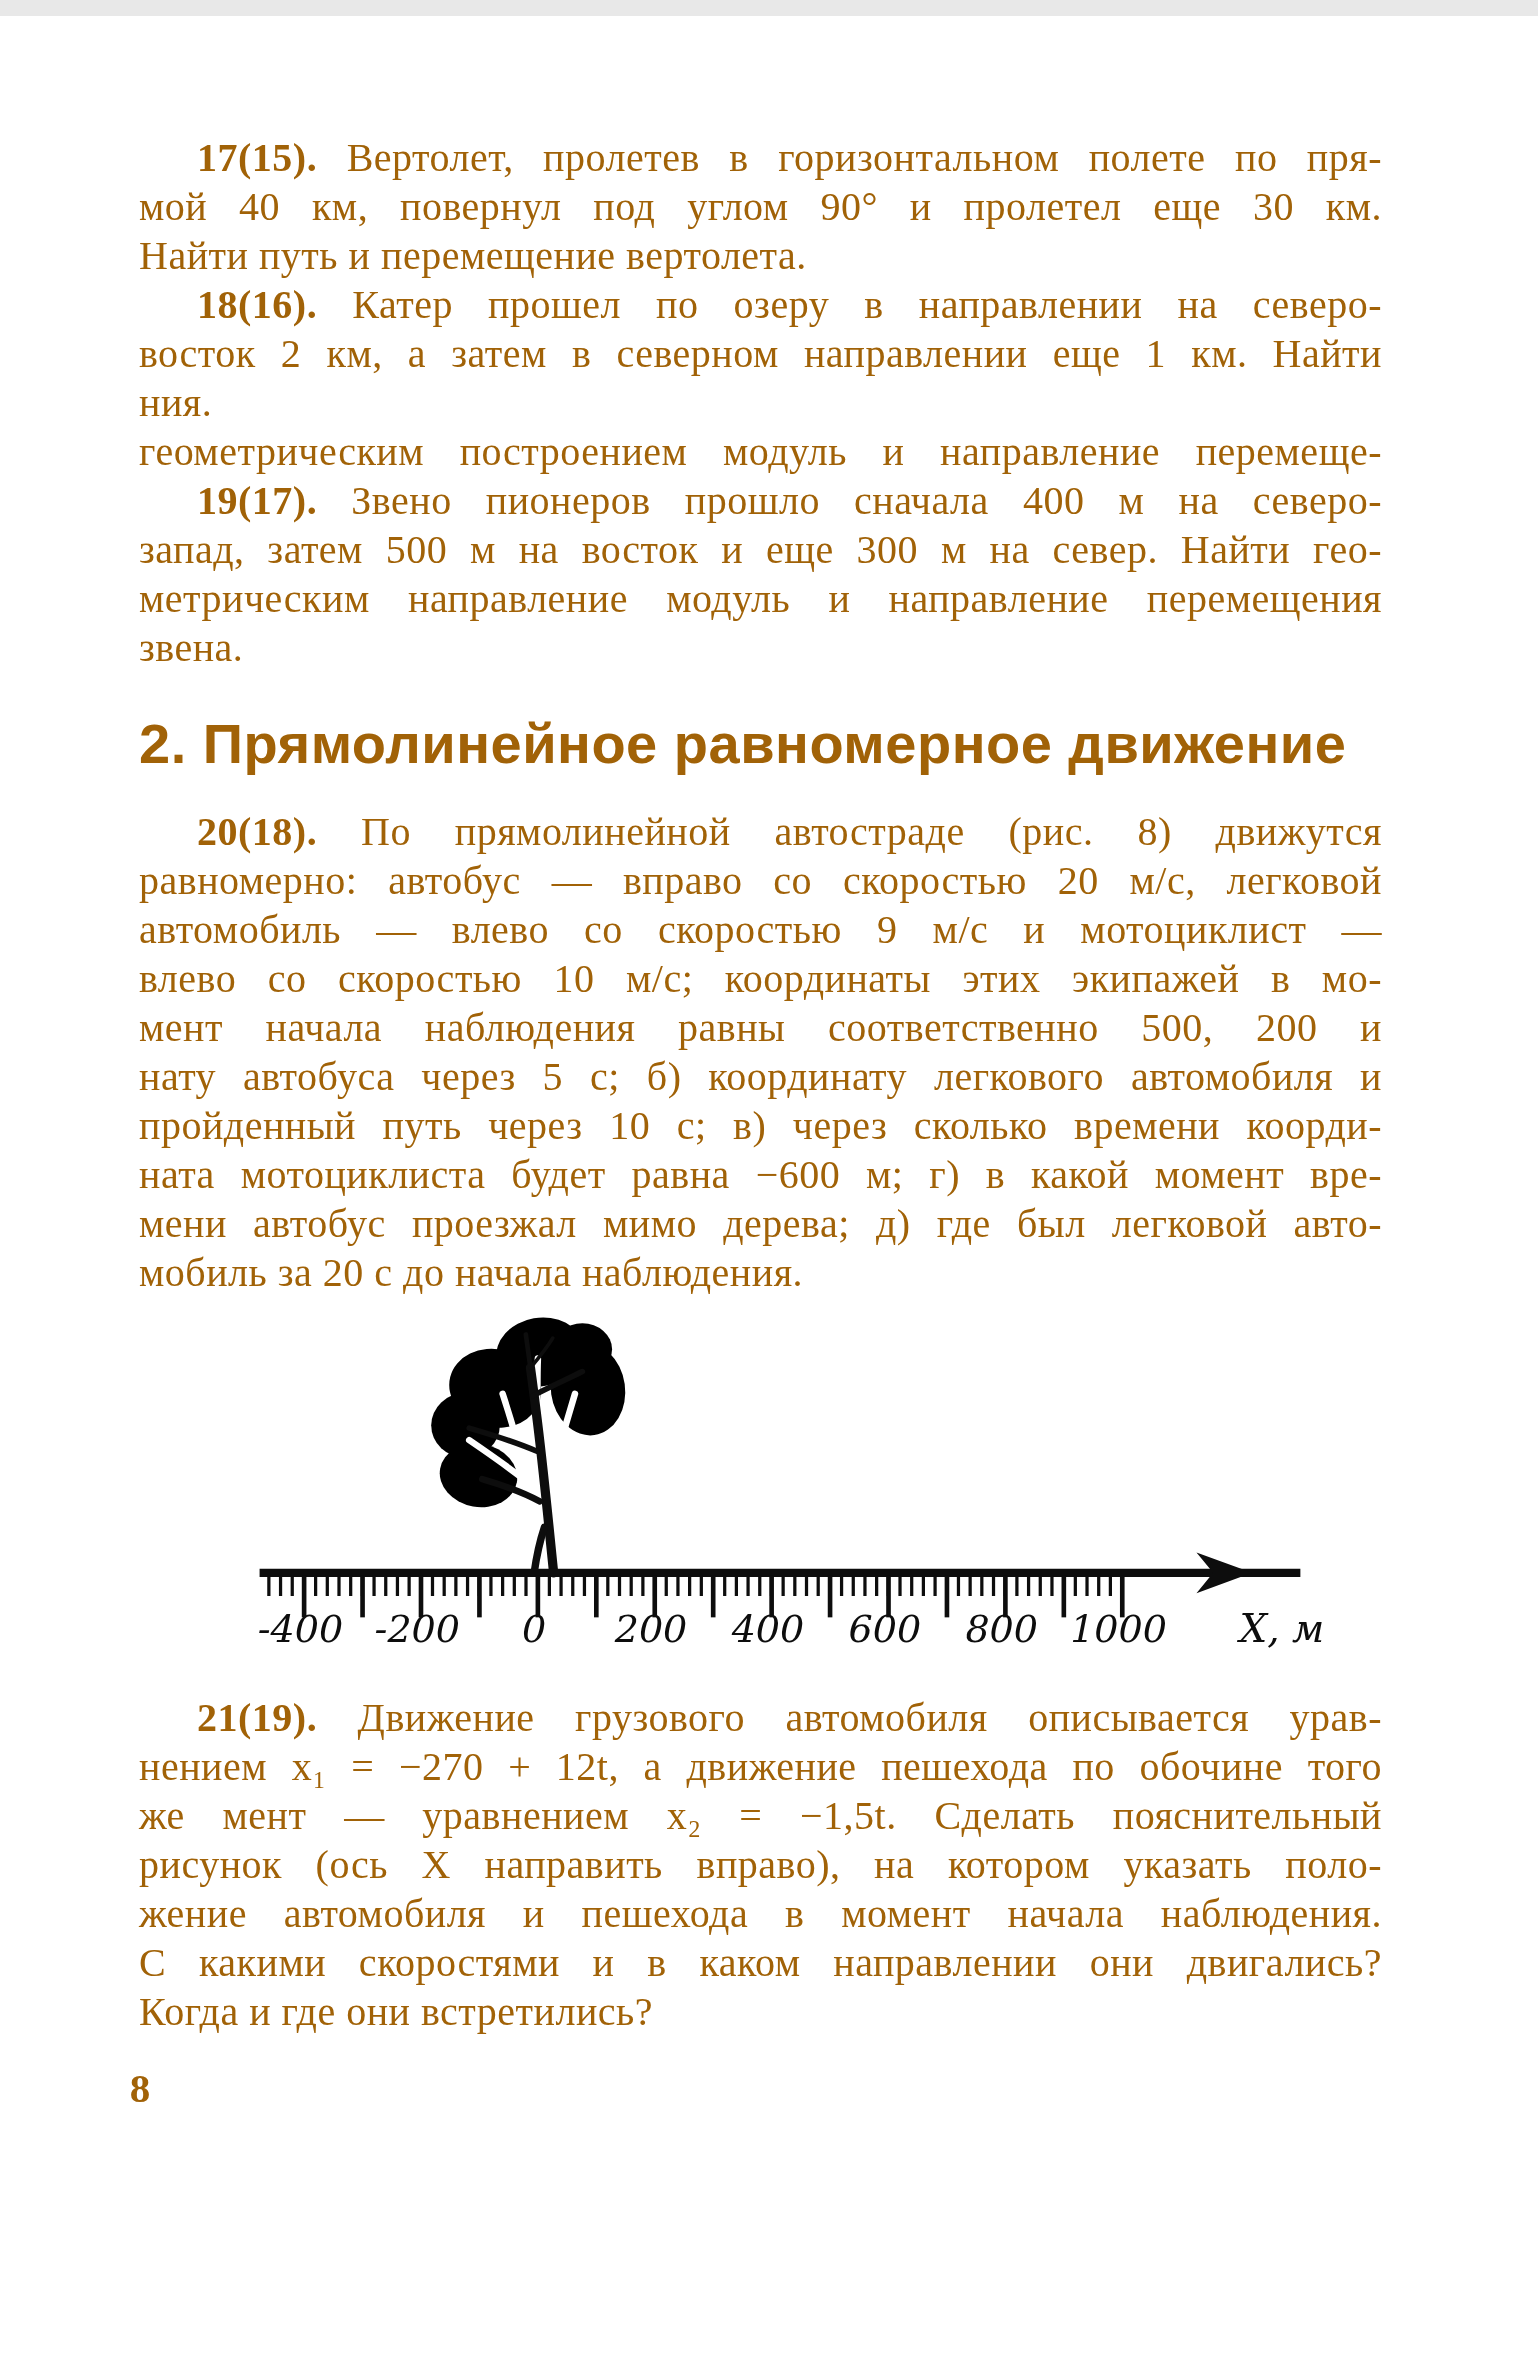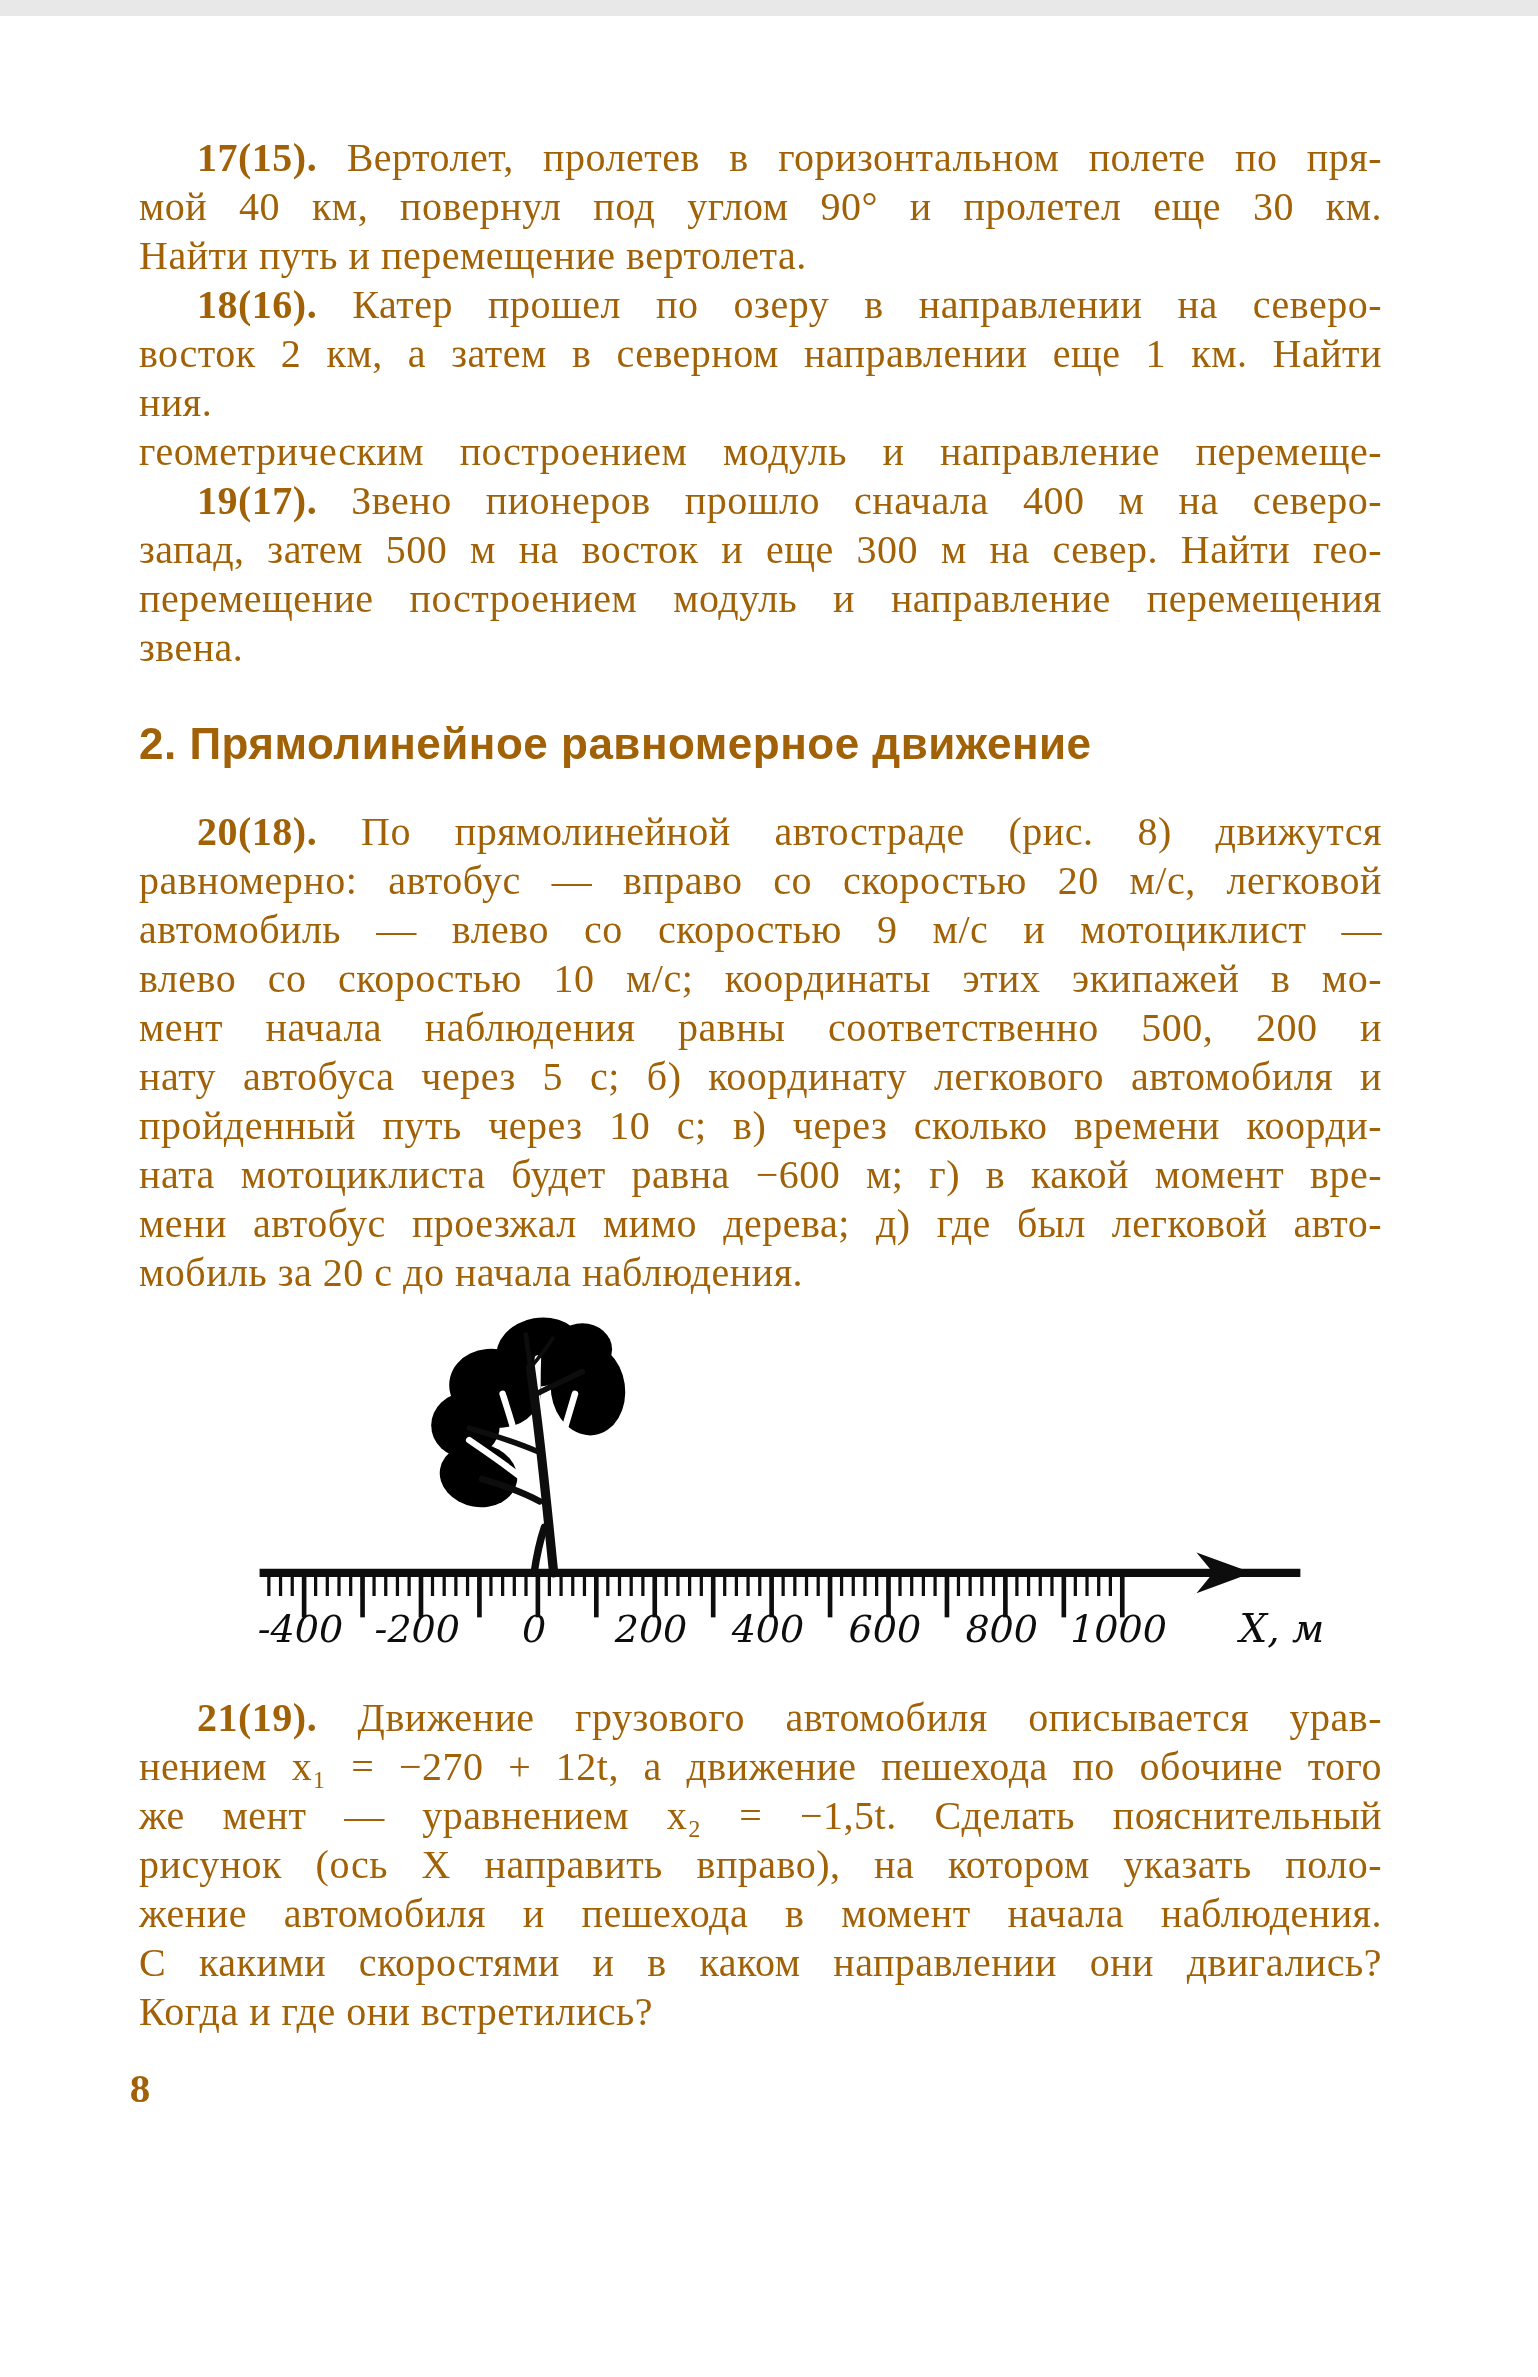--- a/index.html
+++ b/index.html
@@ -24,21 +24,21 @@
     text-align:justify;
     text-align-last:justify;
     letter-spacing:0.5px;
   }
   .line.first{text-indent:58px;}
   .line.last{text-align-last:left;}
   .pnum{font-weight:bold;}
   .heading{
     font-family:"Liberation Sans",sans-serif;
     font-weight:bold;
-    font-size:44px;
+    font-size:56px;
     line-height:52px;
     letter-spacing:0.5px;
     margin:46px 0 37px 0;
     text-align:left;
     text-align-last:left;
   }
   .figure{margin-top:3.7px;position:relative;}
   .figure svg{display:block;}
   .axis-label{
     font-family:"DejaVu Serif",serif;
@@ -86,21 +86,21 @@
     <div class="para">
       <div class="line first"><span class="pnum">18(16).</span> <span>Катер прошел по озеру в направлении на северо-</span></div>
       <div class="line">восток 2 км, а затем в северном направлении еще 1 км. Найти</div>
       <div class="line last">ния.</div>
       <div class="line">геометрическим построением модуль и направление перемеще-</div>
     </div>
 
     <div class="para">
       <div class="line first"><span class="pnum">19(17).</span> <span>Звено пионеров прошло сначала 400 м на северо-</span></div>
       <div class="line">запад, затем 500 м на восток и еще 300 м на север. Найти гео-</div>
-      <div class="line">перемещение построением модуль и направление перемещения</div>
+      <div class="line">метрическим направление модуль и направление перемещения</div>
       <div class="line last">звена.</div>
     </div>
 
     <div class="heading">2. Прямолинейное равномерное движение</div>
 
     <div class="para">
       <div class="line first"><span class="pnum">20(18).</span> <span>По прямолинейной автостраде (рис. 8) движутся</span></div>
       <div class="line">равномерно: автобус — вправо со скоростью 20 м/с, легковой</div>
       <div class="line">автомобиль — влево со скоростью 9 м/с и мотоциклист —</div>
       <div class="line">влево со скоростью 10 м/с; координаты этих экипажей в мо-</div>

